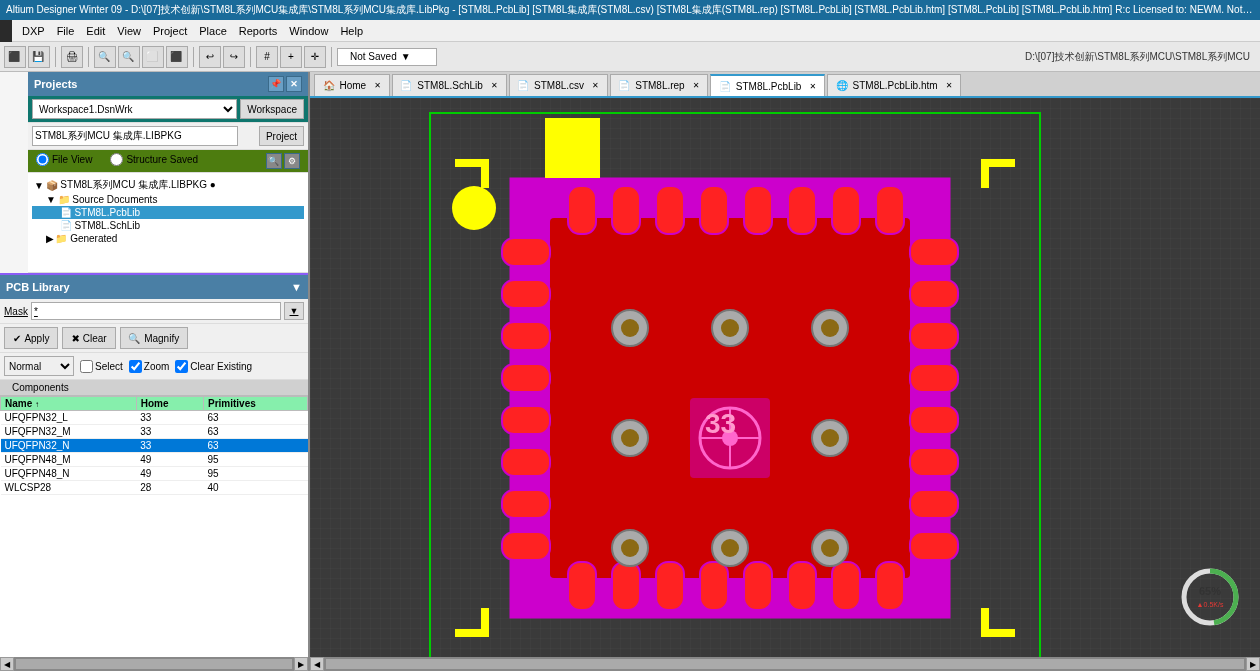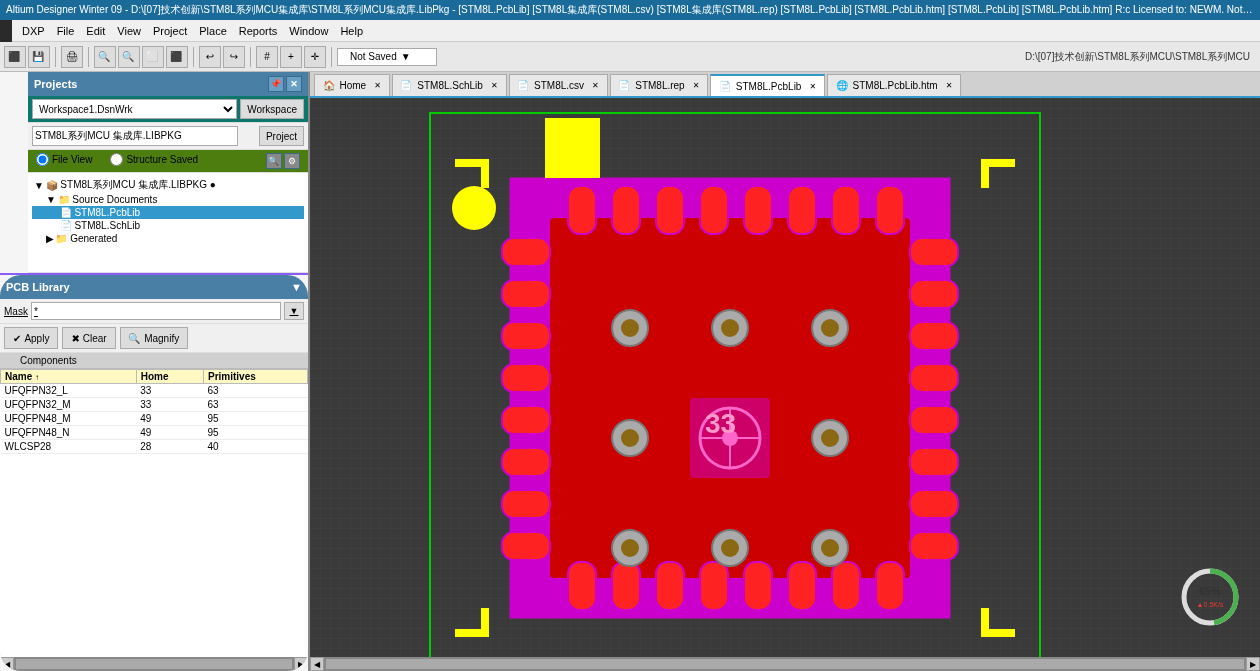--- a/index.html
+++ b/index.html
@@ -42,41 +42,41 @@
     .view-row { display: flex; align-items: flex-start; padding: 3px 8px; gap: 18px; background: #4d7c0f; border-bottom: 1px solid #ddd; }
     .radio-label { display: flex; align-items: center; gap: 3px; font-size: 10px; cursor: pointer; }
 
     .file-tree { padding: 4px; background: #fff; min-height: 100px; border-bottom: 1px solid #ddd; }
     .tree-item { display: flex; align-items: center; padding: 1px 2px; gap: 2px; font-size: 10px; cursor: pointer; white-space: nowrap; }
     .tree-item.selected { background: #3399cc; color: #fff; }
     .tree-item.indent1 { padding-left: 14px; }
     .tree-item.indent2 { padding-left: 26px; }
 
     
-    .pcb-lib-panel { flex: 1; display: flex; flex-direction: column; overflow: hidden; border-radius: 21px; }
+    .pcb-lib-panel { flex: 1; display: flex; flex-direction: column; overflow: hidden; }
     .pcb-lib-header { height: 24px; background: #4a7fa5; color: #fff; display: flex; align-items: center; padding: 0 6px; font-size: 11px; font-weight: bold; }
     .pcb-lib-header-arrow { margin-left: auto; cursor: pointer; }
 
     .mask-row { display: flex; align-items: center; padding: 3px 4px; gap: 3px; background: #f0f0f0; border-bottom: 1px solid #ddd; text-decoration: underline; }
     .mask-label { font-size: 10px; }
     .mask-input { flex: 1; height: 18px; border: 1px solid #aaa; font-size: 10px; padding: 0 2px; background: #fff; }
     .mask-combo { width: 20px; height: 18px; border: 1px solid #aaa; background: #ddd; display: flex; align-items: center; justify-content: center; font-size: 9px; cursor: pointer; }
 
     .filter-btns { display: flex; align-items: center; padding: 3px 4px; gap: 4px; background: #f0f0f0; border-bottom: 1px solid #ddd; }
     .filter-btn { height: 22px; padding: 0 8px; border: 1px solid #aaa; background: #ddd; font-size: 10px; cursor: pointer; display: flex; align-items: center; gap: 3px; }
 
     .options-row { display: flex; align-items: center; padding: 3px 4px; gap: 6px; background: #f0f0f0; border-bottom: 1px solid #ddd; flex-wrap: wrap; }
     .mode-select { height: 20px; width: 70px; border: 1px solid #aaa; font-size: 10px; }
     .check-label { display: flex; align-items: center; gap: 2px; font-size: 10px; }
 
     
-    .components-header { padding: 2px 20px; background: #d0d0d0; font-size: 10px; border-bottom: 1px solid #bbb; display: flex; align-items: center; }
+    .components-header { padding: 2px 12px; background: #d0d0d0; font-size: 10px; border-bottom: 1px solid #bbb; display: flex; align-items: center; }
     .comp-table-wrap { flex: 1; overflow-y: auto; background: #fff; }
     .comp-table { width: 100%; border-collapse: collapse; font-size: 10px; }
-    .comp-table th { background: #fef9c3; border: 1px solid #bbb; padding: 1px 4px; text-align: left; position: sticky; top: 0; }
+    .comp-table th { background: #86efac; border: 1px solid #bbb; padding: 1px 4px; text-align: left; position: sticky; top: 0; }
     .comp-table td { border-bottom: 1px solid #eee; padding: 1px 4px; }
     .comp-table tr.selected td { background: #0078d7; color: #fff; }
     .comp-table .sort-arrow { font-size: 8px; }
 
     
     .tabs-bar { height: 26px; background: #d0d0d0; display: flex; align-items: flex-end; padding: 0 4px; border-bottom: 2px solid #3399cc; flex-shrink: 0; }
     .tab { height: 22px; padding: 0 8px; border: 1px solid #aaa; border-bottom: none; background: #e8e8e8; display: flex; align-items: center; gap: 4px; cursor: pointer; font-size: 10px; margin-right: 2px; }
     .tab.active { background: #fff; border-top: 2px solid #3399cc; }
 
     
@@ -228,20 +228,37 @@
         <button class="filter-btn">
           <span>✖</span>
           <span>Clear</span>
         </button>
         <button class="filter-btn">
           <span>🔍</span>
           <span>Magnify</span>
         </button>
       </div>
 
+      <div class="options-row">
+        <select class="mode-select">
+          <option>Normal</option>
+        </select>
+        <label class="check-label">
+          <input type="checkbox" style="">
+          <span>Select</span>
+        </label>
+        <label class="check-label">
+          <input type="checkbox" checked="" style="">
+          <span>Zoom</span>
+        </label>
+        <label class="check-label">
+          <input type="checkbox" checked="" style="">
+          <span>Clear Existing</span>
+        </label>
+      </div>
 
       <div class="components-header">
         <span>Components</span>
       </div>
 
       <div class="comp-table-wrap">
         <table class="comp-table">
           <thead>
             <tr>
               <th>Name <span class="sort-arrow">↑</span></th>
@@ -253,20 +270,25 @@
           <tr>
                 <td>UFQFPN32_L</td>
       <td>33</td>
       <td>63</td>
               </tr>
               <tr>
                 <td>UFQFPN32_M</td>
       <td>33</td>
       <td>63</td>
               </tr>
+              <tr class="selected">
+                <td>UFQFPN32_N</td>
+      <td>33</td>
+      <td>63</td>
+              </tr>
               <tr>
                 <td>UFQFPN48_M</td>
       <td>49</td>
       <td>95</td>
               </tr>
               <tr>
                 <td>UFQFPN48_N</td>
       <td>49</td>
       <td>95</td>
               </tr>

